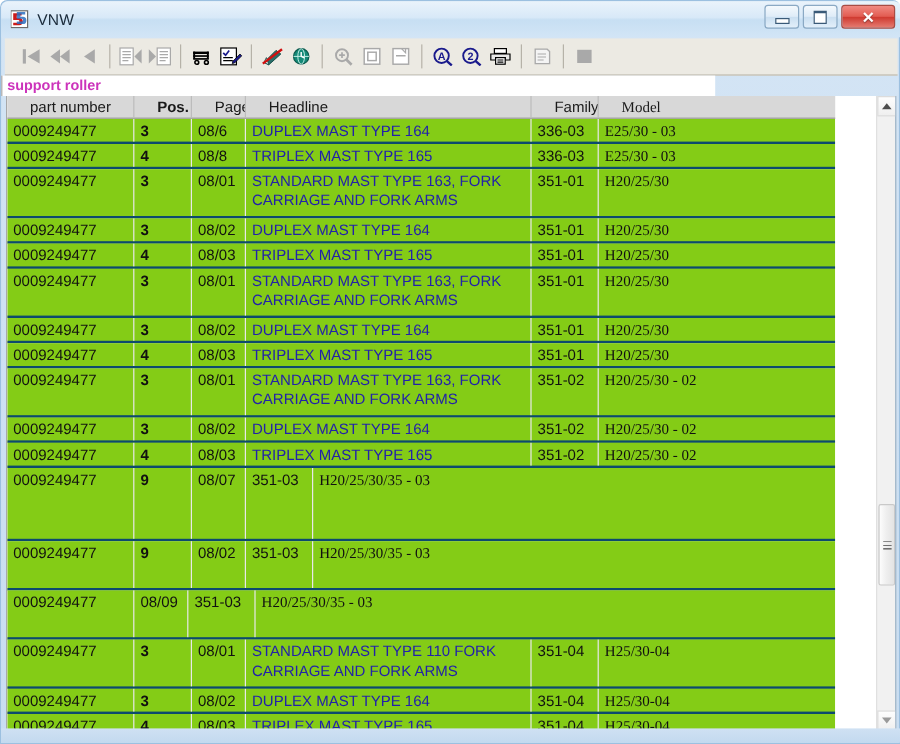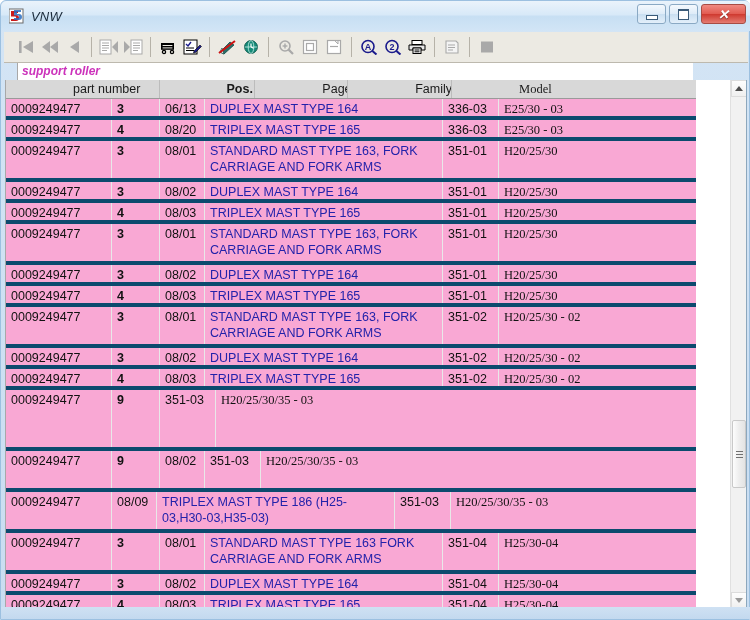--- a/index.html
+++ b/index.html
@@ -32,21 +32,20 @@
     position: absolute;
     left: 0; top: 0;
     width: 750px;
     height: 30px;
     box-sizing: border-box;
     background: linear-gradient(to bottom,
                 #eaf3fb 0%, #d8e9f8 45%, #c7dff3 52%, #d2e5f6 100%);
     border-radius: 6px 6px 0 0;
     display: flex;
     align-items: center;
-    font-style: italic;
   }
   .app-icon {
     width: 16px;
     height: 16px;
     margin-left: 8px;
     margin-right: 6px;
     flex: 0 0 auto;
     position: relative;
   }
   .title-text {
@@ -124,27 +123,26 @@
     width: 1px;
     height: 20px;
     background: #b6b2a8;
     margin: 0 5px;
     flex: 0 0 auto;
   }
 
   
   .subtitle-bar {
     position: absolute;
-    left: 16px; top: 62px;
-    width: 676px;
+    left: 0; top: 62px;
+    width: 595px;
     height: 17px;
     background: #ffffff;
     border-left: 1px solid #a8a8a8;
     box-sizing: border-box;
-    font-style: italic;
   }
   .subtitle-text {
     font-size: 12px;
     font-weight: bold;
     color: #cc33bb;
     font-family: "Liberation Sans", sans-serif;
     padding-left: 4px;
     line-height: 16px;
   }
 
@@ -173,34 +171,33 @@
   .hcell {
     font-size: 12.5px;
     color: #1a1a1a;
     font-family: "Liberation Sans", sans-serif;
     line-height: 18px;
     padding-left: 19px;
     box-sizing: border-box;
     border-right: 1px solid #bcbcbc;
     overflow: hidden;
     white-space: nowrap;
-    margin-left: 48px;
   }
   .grid-body {
     position: absolute;
     left: 0; top: 19px;
     width: 690px;
     height: 510px;
     overflow: hidden;
   }
   .row {
     display: flex;
-    border-bottom: 4px solid #0c4a6e;
-    box-sizing: border-box;
-    background: #f9a8d4;
+    border-bottom: 2px solid #0c4a6e;
+    box-sizing: border-box;
+    background: #84cc16;
   }
   .cell {
     font-size: 12.5px;
     font-family: "Liberation Sans", sans-serif;
     color: #111111;
     padding: 2px 4px 2px 5px;
     box-sizing: border-box;
     border-right: 1px solid #e8e8e8;
     line-height: 16px;
     overflow: hidden;
@@ -447,37 +444,38 @@
   <div class="subtitle-bar">
     <div class="subtitle-text">support roller</div>
   </div>
 
   <div class="grid-wrap">
 
     <div class="grid-head" id="grid-head">
         <div class="hcell c-part">part number</div>
         <div class="hcell c-pos">Pos.</div>
         <div class="hcell c-page">Page</div>
+        <div class="hcell c-head">Headline</div>
         <div class="hcell c-fam">Family</div>
         <div class="hcell c-model">Model</div>
       </div>
 
     <div class="grid-body" id="grid-body">
         <div class="row" style="height: 21px; min-height: 21px;">
           <div class="cell c-part">0009249477</div>
           <div class="cell c-pos">3</div>
-          <div class="cell c-page">06/13</div>
+          <div class="cell c-page">08/6</div>
           <div class="cell c-head headline">DUPLEX MAST TYPE 164</div>
           <div class="cell c-fam">336-03</div>
           <div class="cell c-model">E25/30 - 03</div>
         </div>
         <div class="row" style="height: 21px; min-height: 21px;">
           <div class="cell c-part">0009249477</div>
           <div class="cell c-pos">4</div>
-          <div class="cell c-page">08/20</div>
+          <div class="cell c-page">08/8</div>
           <div class="cell c-head headline">TRIPLEX MAST TYPE 165</div>
           <div class="cell c-fam">336-03</div>
           <div class="cell c-model">E25/30 - 03</div>
         </div>
         <div class="row" style="height: 41px; min-height: 41px;">
           <div class="cell c-part">0009249477</div>
           <div class="cell c-pos">3</div>
           <div class="cell c-page">08/01</div>
           <div class="cell c-head headline">STANDARD MAST TYPE 163, FORK CARRIAGE AND FORK ARMS</div>
           <div class="cell c-fam">351-01</div>
@@ -543,42 +541,42 @@
           <div class="cell c-part">0009249477</div>
           <div class="cell c-pos">4</div>
           <div class="cell c-page">08/03</div>
           <div class="cell c-head headline">TRIPLEX MAST TYPE 165</div>
           <div class="cell c-fam">351-02</div>
           <div class="cell c-model">H20/25/30 - 02</div>
         </div>
         <div class="row" style="height: 61px; min-height: 61px;">
           <div class="cell c-part">0009249477</div>
           <div class="cell c-pos">9</div>
+          <div class="cell c-page">08/07</div>
           <div class="cell c-fam">351-03</div>
           <div class="cell c-model">H20/25/30/35 - 03</div>
         </div>
         <div class="row" style="height: 41px; min-height: 41px;">
           <div class="cell c-part">0009249477</div>
           <div class="cell c-pos">9</div>
           <div class="cell c-page">08/02</div>
           <div class="cell c-fam">351-03</div>
           <div class="cell c-model">H20/25/30/35 - 03</div>
         </div>
         <div class="row" style="height: 41px; min-height: 41px;">
           <div class="cell c-part">0009249477</div>
           <div class="cell c-page">08/09</div>
-          <div class="cell c-head headline">TRIPLEX MAST TYPE 186 (H25-03,H30-03,H35-03)</div>
           <div class="cell c-fam">351-03</div>
           <div class="cell c-model">H20/25/30/35 - 03</div>
         </div>
         <div class="row" style="height: 41px; min-height: 41px;">
           <div class="cell c-part">0009249477</div>
           <div class="cell c-pos">3</div>
           <div class="cell c-page">08/01</div>
-          <div class="cell c-head headline">STANDARD MAST TYPE 163 FORK CARRIAGE AND FORK ARMS</div>
+          <div class="cell c-head headline">STANDARD MAST TYPE 110 FORK CARRIAGE AND FORK ARMS</div>
           <div class="cell c-fam">351-04</div>
           <div class="cell c-model">H25/30-04</div>
         </div>
         <div class="row" style="height: 21px; min-height: 21px;">
           <div class="cell c-part">0009249477</div>
           <div class="cell c-pos">3</div>
           <div class="cell c-page">08/02</div>
           <div class="cell c-head headline">DUPLEX MAST TYPE 164</div>
           <div class="cell c-fam">351-04</div>
           <div class="cell c-model">H25/30-04</div>

